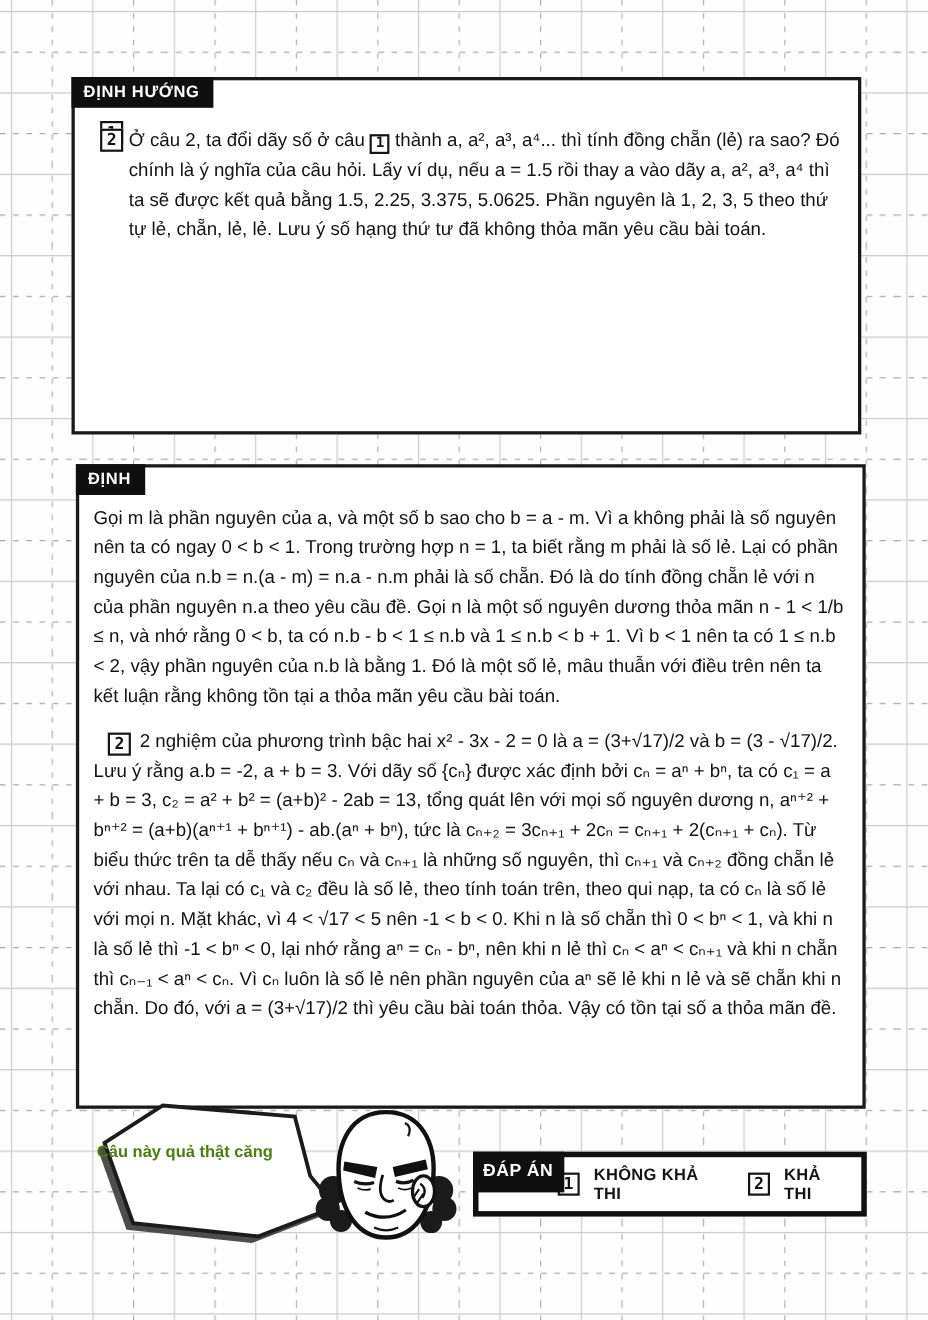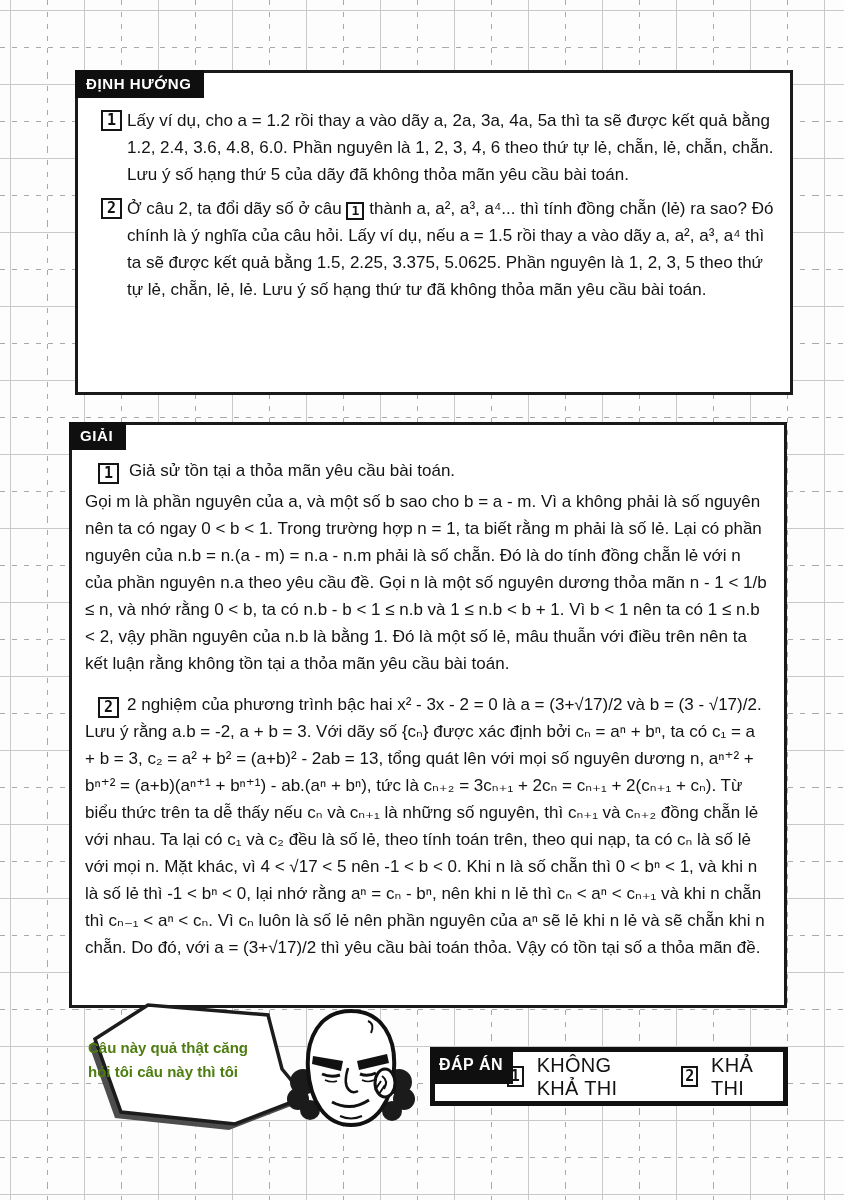--- a/index.html
+++ b/index.html
@@ -7,21 +7,21 @@
     width:844px; height:1200px; position:relative; overflow:hidden;
     background:#fdfdfd; color:#131313;
     font-family:"Liberation Sans","DejaVu Sans",sans-serif;
   }
   #grid-bg { position:absolute; left:0; top:0; width:844px; height:1200px; }
 
   .box {
     position:absolute; background:#ffffff;
     border:3px solid #1a1a1a; box-sizing:border-box;
   }
-  #dinh-huong-box { left:75px; top:70px;  width:718px; height:325px; }
+  #dinh-huong-box { left:65px; top:70px;  width:718px; height:325px; }
   #giai-box       { left:69px; top:422px; width:718px; height:586px; }
 
   .box-label {
     position:absolute; top:-3px; left:-3px;
     background:#0f0f0f; color:#ffffff;
     font-weight:bold; font-size:15px; letter-spacing:0.6px;
     padding:5px 13px 6px 11px; white-space:nowrap;
   }
 
   .badge {
@@ -61,21 +61,21 @@
   }
   #dap-an-label {
     position:absolute; left:-5px; top:-5px;
     background:#0f0f0f; color:#fff; font-weight:bold; font-size:16px;
     letter-spacing:0.5px; padding:9px 10px 10px 9px;
   }
   #dap-an-content {
     display:flex; align-items:center; height:100%;
     padding-left:72px; gap:13px; box-sizing:border-box;
   }
-  .answer-text { font-weight:normal; font-size:20px; letter-spacing:0.3px; margin-right:12px; }
+  .answer-text { font-weight:bold; font-size:15px; letter-spacing:0.3px; margin-right:12px; }
 </style>
 </head>
 <body>
 
 <svg id="grid-bg" xmlns="http://www.w3.org/2000/svg" width="844" height="1200">
   <defs>
     <pattern id="gridpat" width="74" height="74" patternUnits="userSpaceOnUse">
       <path d="M10.5 0 V74" stroke="#c9c9c9" stroke-width="1"></path>
       <path d="M47.5 0 V74" stroke="#a9a9a9" stroke-width="1" stroke-dasharray="5 7"></path>
       <path d="M0 10.5 H74" stroke="#c9c9c9" stroke-width="1"></path>
@@ -83,47 +83,44 @@
     </pattern>
   </defs>
   <rect x="0" y="0" width="844" height="1200" fill="url(#gridpat)"></rect>
 </svg>
 
 <section class="box" id="dinh-huong-box">
   <div class="box-label">ĐỊNH HƯỚNG</div>
   <div id="dinh-huong-content" class="body-text">
     <div class="oi-item">
       <span class="badge">1</span>
-      <p>Lấy ví dụ, cho a = 1.2 rồi thay a vào dãy a, 2a, 3a, 4a, 5a thì ta sẽ được kết quả bằng 1.2, 2.4, 3.6, 4.8, 6.0. Phần nguyên là 1, 2, 3, 4, 6 theo thứ tự lẻ, chẵn, lẻ, chẵn, chẵn. Lưu ý số hạng thứ 5 của dãy đã không thỏa mãn yêu cầu bài toán.</p>
     </div>
     <div class="oi-item">
       <span class="badge">2</span>
       <p><span>Ở câu 2, ta đổi dãy số ở câu</span>
         <span class="badge small">1</span>
         <span>thành a, a², a³, a⁴... thì tính đồng chẵn (lẻ) ra sao? Đó chính là ý nghĩa của câu hỏi. Lấy ví dụ, nếu a = 1.5 rồi thay a vào dãy a, a², a³, a⁴ thì ta sẽ được kết quả bằng 1.5, 2.25, 3.375, 5.0625. Phần nguyên là 1, 2, 3, 5 theo thứ tự lẻ, chẵn, lẻ, lẻ. Lưu ý số hạng thứ tư đã không thỏa mãn yêu cầu bài toán.</span></p>
     </div>
   </div>
 </section>
 
 <section class="box" id="giai-box">
-  <div class="box-label">GIẢI</div>
+  <div class="box-label">ĐỊNH</div>
   <div id="giai-content" class="body-text">
-    <p class="g-heading"><span class="badge">1</span><span>Giả sử tồn tại a thỏa mãn yêu cầu bài toán.</span></p>
     <p class="g-body">Gọi m là phần nguyên của a, và một số b sao cho b = a - m. Vì a không phải là số nguyên nên ta có ngay 0 &lt; b &lt; 1. Trong trường hợp n = 1, ta biết rằng m phải là số lẻ. Lại có phần nguyên của n.b = n.(a - m) = n.a - n.m phải là số chẵn. Đó là do tính đồng chẵn lẻ với n của phần nguyên n.a theo yêu cầu đề. Gọi n là một số nguyên dương thỏa mãn n - 1 &lt; 1/b ≤ n, và nhớ rằng 0 &lt; b, ta có n.b - b &lt; 1 ≤ n.b và 1 ≤ n.b &lt; b + 1. Vì b &lt; 1 nên ta có 1 ≤ n.b &lt; 2, vậy phần nguyên của n.b là bằng 1. Đó là một số lẻ, mâu thuẫn với điều trên nên ta kết luận rằng không tồn tại a thỏa mãn yêu cầu bài toán.</p>
     <p class="g-item2"><span class="badge">2</span><span>2 nghiệm của phương trình bậc hai x² - 3x - 2 = 0 là a = (3+√17)/2 và b = (3 - √17)/2. Lưu ý rằng a.b = -2, a + b = 3. Với dãy số {cₙ} được xác định bởi cₙ = aⁿ + bⁿ, ta có c₁ = a + b = 3, c₂ = a² + b² = (a+b)² - 2ab = 13, tổng quát lên với mọi số nguyên dương n, aⁿ⁺² + bⁿ⁺² = (a+b)(aⁿ⁺¹ + bⁿ⁺¹) - ab.(aⁿ + bⁿ), tức là cₙ₊₂ = 3cₙ₊₁ + 2cₙ = cₙ₊₁ + 2(cₙ₊₁ + cₙ). Từ biểu thức trên ta dễ thấy nếu cₙ và cₙ₊₁ là những số nguyên, thì cₙ₊₁ và cₙ₊₂ đồng chẵn lẻ với nhau. Ta lại có c₁ và c₂ đều là số lẻ, theo tính toán trên, theo qui nạp, ta có cₙ là số lẻ với mọi n. Mặt khác, vì 4 &lt; √17 &lt; 5 nên -1 &lt; b &lt; 0. Khi n là số chẵn thì 0 &lt; bⁿ &lt; 1, và khi n là số lẻ thì -1 &lt; bⁿ &lt; 0, lại nhớ rằng aⁿ = cₙ - bⁿ, nên khi n lẻ thì cₙ &lt; aⁿ &lt; cₙ₊₁ và khi n chẵn thì cₙ₋₁ &lt; aⁿ &lt; cₙ. Vì cₙ luôn là số lẻ nên phần nguyên của aⁿ sẽ lẻ khi n lẻ và sẽ chẵn khi n chẵn. Do đó, với a = (3+√17)/2 thì yêu cầu bài toán thỏa. Vậy có tồn tại số a thỏa mãn đề.</span></p>
   </div>
 </section>
 
 <svg id="speech-svg" xmlns="http://www.w3.org/2000/svg" viewBox="0 0 272 148">
   <polygon points="37,53 90,19 210,29 224,83 247,111 177,138 63,126" fill="#4d4d4d"></polygon>
   <polygon points="43,47 96,13 216,23 230,77 253,105 183,132 69,120" fill="#ffffff" stroke="#1c1c1c" stroke-width="3.5" stroke-linejoin="miter"></polygon>
 </svg>
 <div id="speech-text">
   <div>Câu này quả thật căng</div>
-  <div>hỏi tôi câu này thì tôi</div>
 </div>
 
 <svg id="face-svg" xmlns="http://www.w3.org/2000/svg" viewBox="0 0 142 132">
 
   <g fill="#1b1b1b">
     <circle cx="23" cy="76" r="13"></circle>
       <circle cx="18" cy="93" r="11"></circle>
       <circle cx="30" cy="104" r="10"></circle>
     <circle cx="119" cy="76" r="13"></circle>
       <circle cx="124" cy="93" r="11"></circle>

